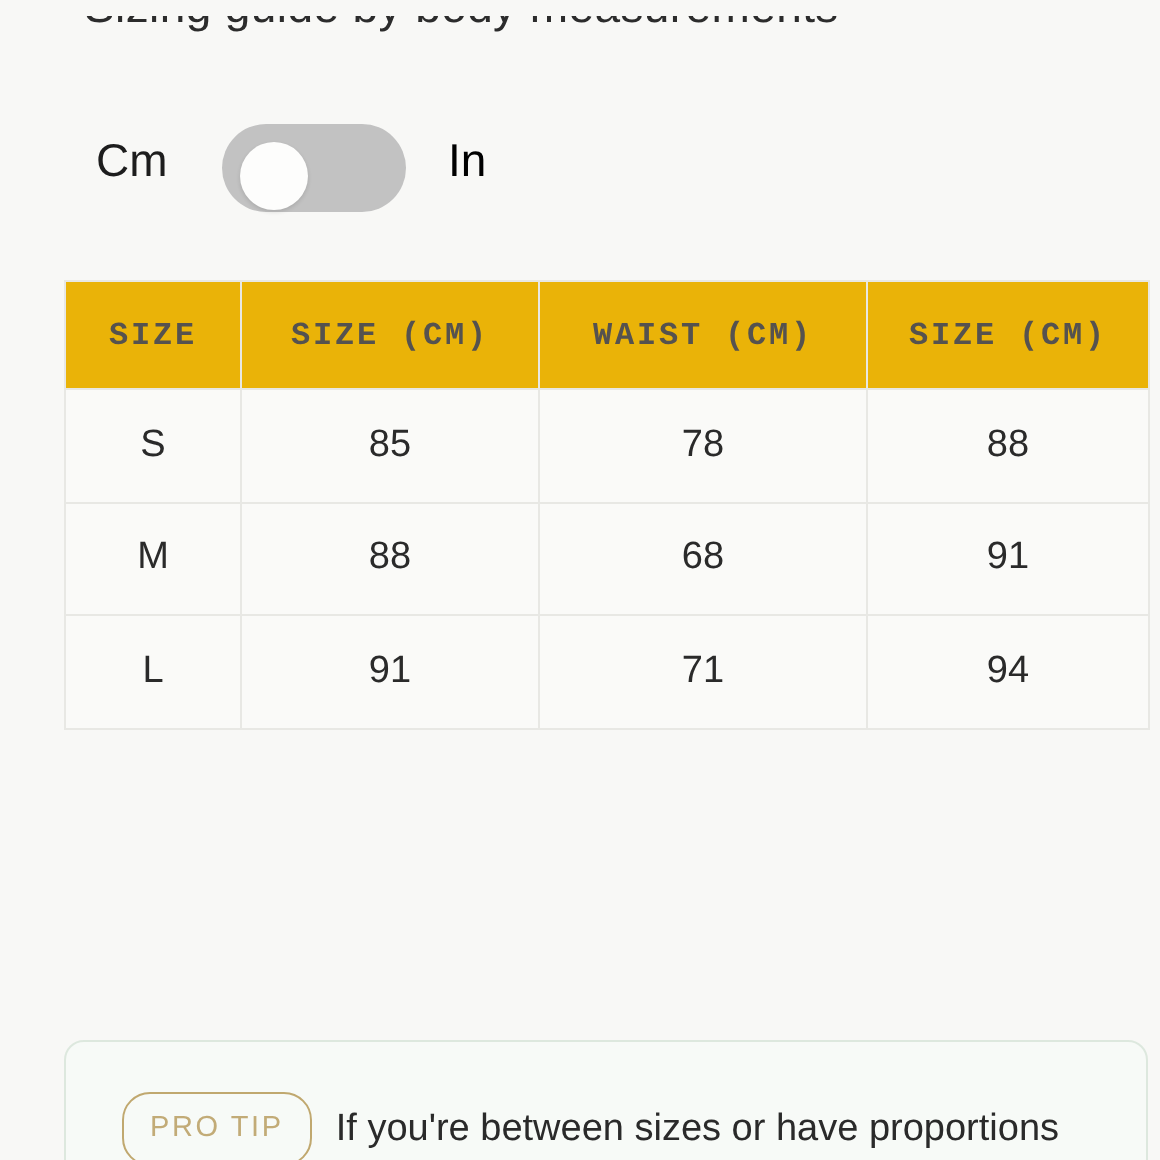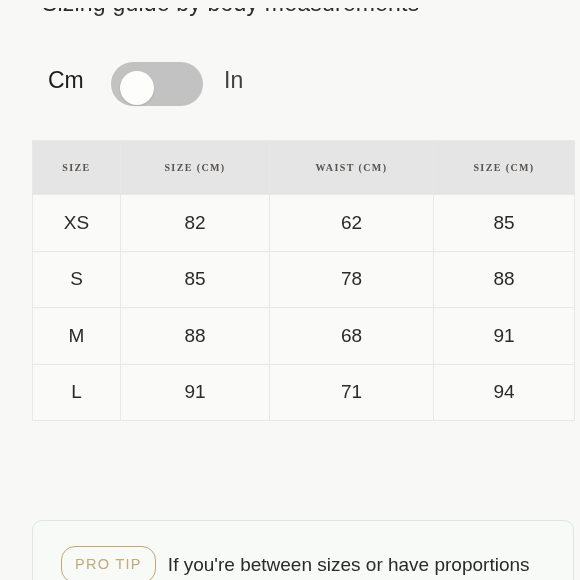--- a/index.html
+++ b/index.html
@@ -36,21 +36,21 @@
     height: 60px;
   }
 
   .unit-label {
     position: absolute;
     top: 11px;
     font-size: 23px;
     font-weight: 400;
   }
   .unit-label.cm { left: 32px; color: #1d1d1d; }
-  .unit-label.in { left: 208px; color: #404040; }
+  .unit-label.in { left: 208px; color: #000000; }
 
   .toggle {
     position: absolute;
     left: 95px;
     top: 6px;
     width: 92px;
     height: 44px;
     border-radius: 22px;
     background: #c2c2c2;
     cursor: pointer;
@@ -86,24 +86,24 @@
     background: #fbfbfa;
     border: 1px solid #e8e8e4;
     table-layout: fixed;
   }
   .size-table th,
   .size-table td {
     border: 1px solid #e8e8e4;
     text-align: center;
   }
   .size-table thead th {
-    background: #e5e5e5;
+    background: #eab308;
     height: 54px;
-    font-family: Liberation Serif, serif;
-    font-size: 10px;
+    font-family: Liberation Mono, monospace;
+    font-size: 16px;
     font-weight: 700;
     letter-spacing: 1.4px;
     color: #55524f;
   }
   .size-table tbody td {
     height: 56.5px;
     font-size: 19px;
     font-weight: 400;
     color: #2a2a2a;
     background: #fafaf8;
@@ -162,26 +162,20 @@
   <thead>
     <tr>
       <th class="col-size">SIZE</th>
       <th class="col-bust">SIZE (CM)</th>
       <th class="col-waist">WAIST (CM)</th>
       <th class="col-hips">SIZE (CM)</th>
     </tr>
   </thead>
   <tbody>
     <tr>
-      <td>XS</td>
-      <td>82</td>
-      <td>62</td>
-      <td>85</td>
-    </tr>
-    <tr>
       <td>S</td>
       <td>85</td>
       <td>78</td>
       <td>88</td>
     </tr>
     <tr>
       <td>M</td>
       <td>88</td>
       <td>68</td>
       <td>91</td>

